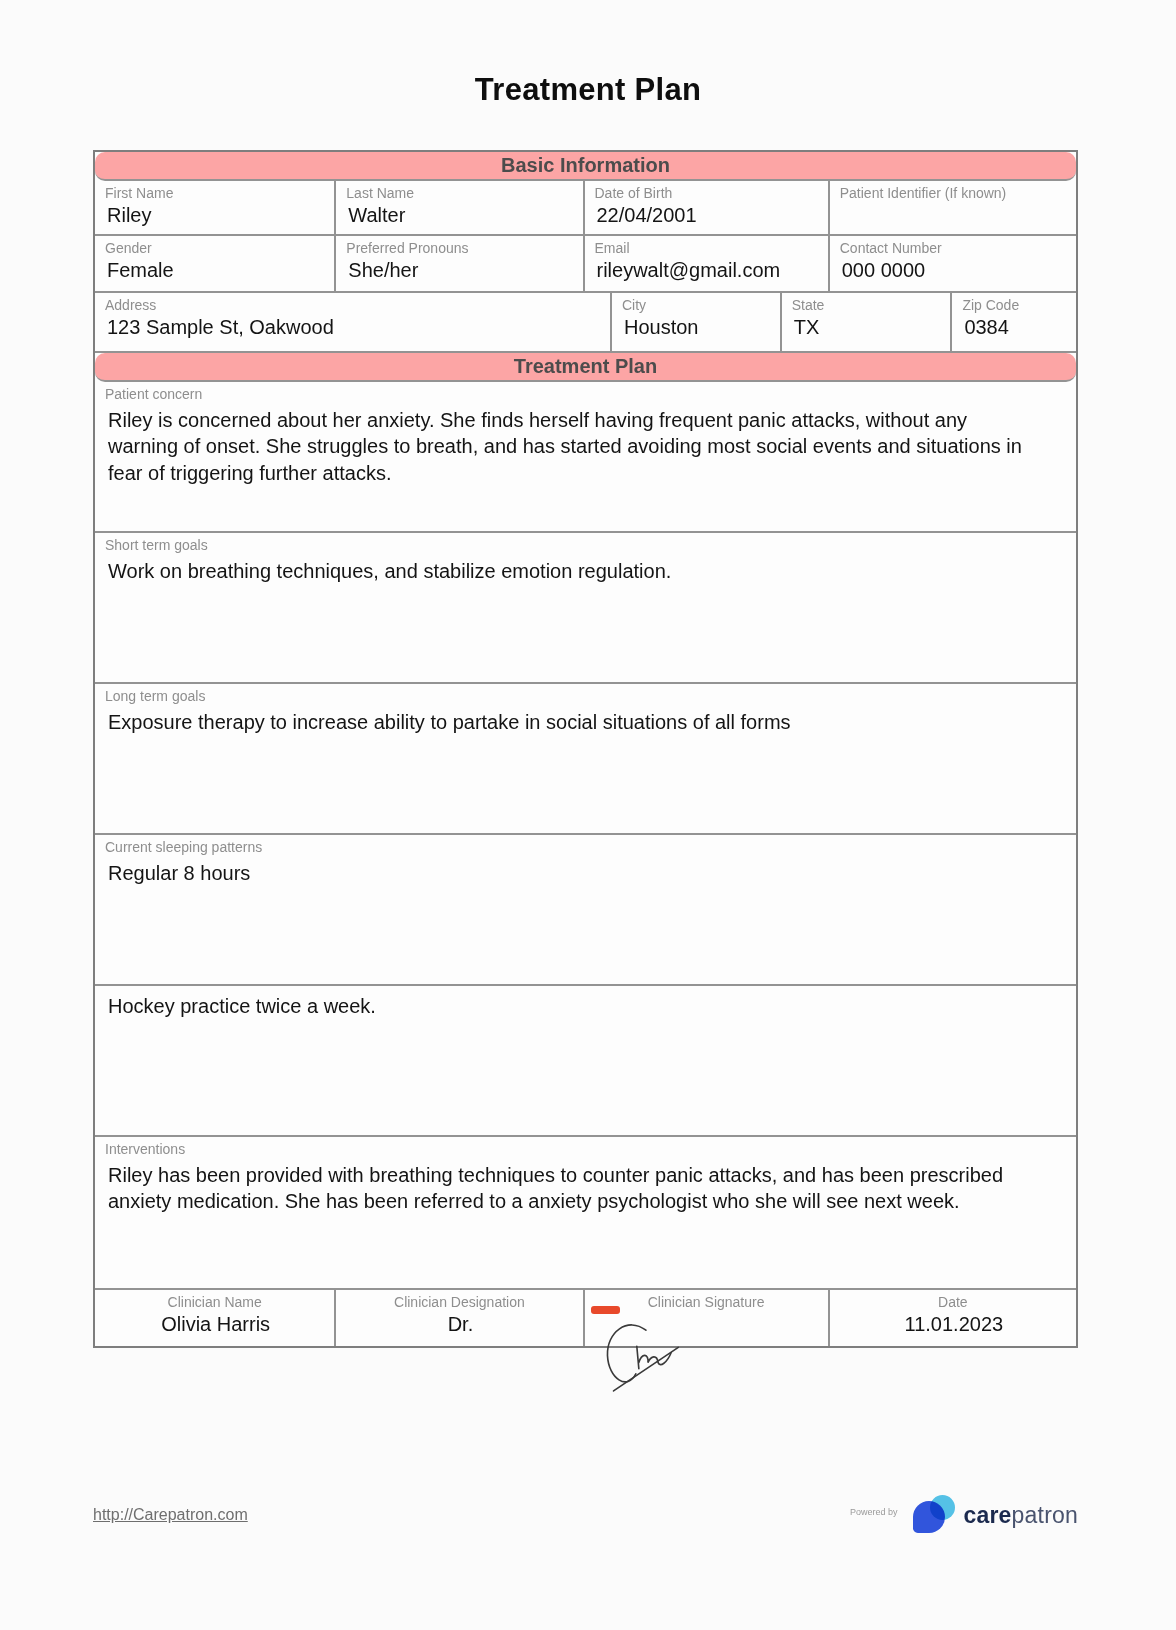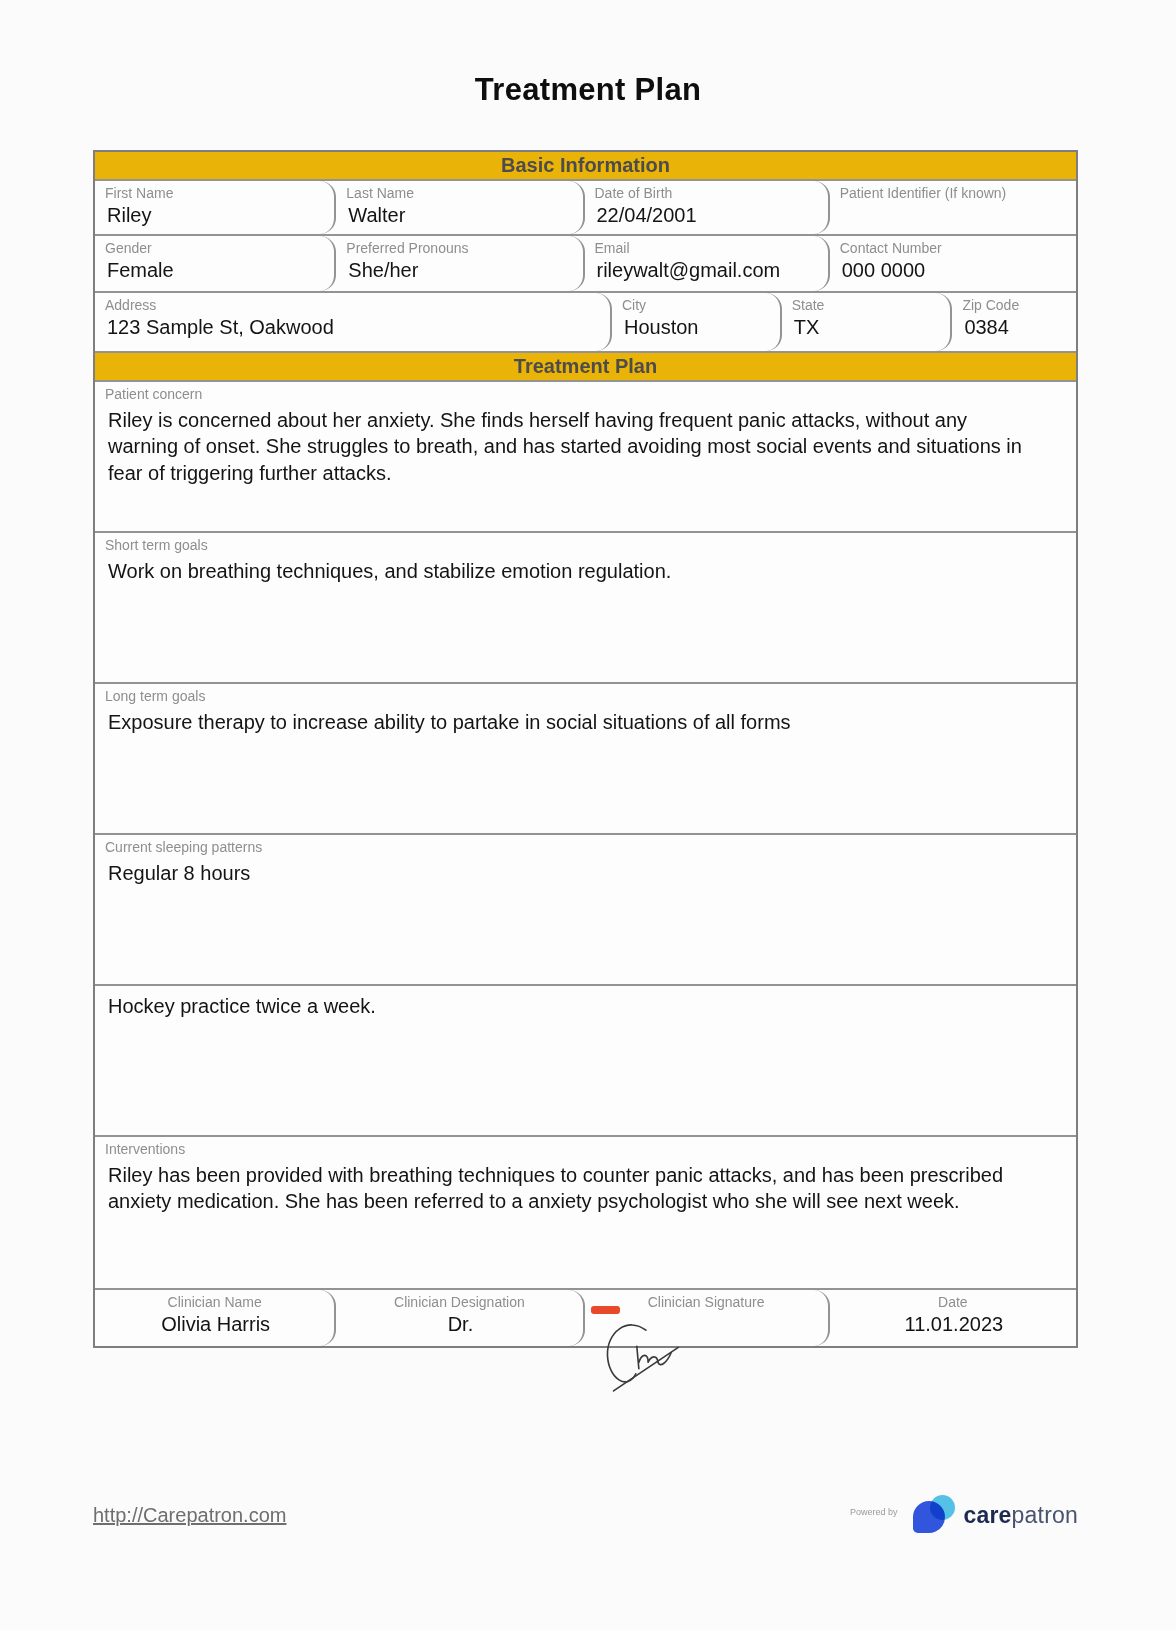--- a/index.html
+++ b/index.html
@@ -18,32 +18,31 @@
   }
   .doc{
     position:absolute;left:93px;top:150px;width:985px;
     border:2px solid #7e7e7e;
     box-sizing:border-box;
     background:#fdfdfd;
   }
   .row{display:flex;border-bottom:2px solid #939393;}
   .row:last-child{border-bottom:none;}
   .sec-head{
-    background:#eab308;
+    background:#fca5a5;
     height:27px;
     align-items:center;justify-content:center;
-    font-size:20px;font-weight:bold;color:#4c4c4c;
+    font-size:20px;font-weight:bold;color:#4c4c4c;border-radius:10px;
   }
   .cell{
     box-sizing:border-box;
     border-right:2px solid #939393;
     padding:4px 10px 4px 10px;
     overflow:visible;
     position:relative;
-    border-radius:16px;
   }
   .cell:last-child{border-right:none;}
   .flabel{font-size:14px;color:#8e8e8e;line-height:1.25;}
   .fvalue{font-size:20px;color:#141414;margin-top:1px;padding-left:2px;}
   .ftext{font-size:20px;color:#141414;margin-top:3px;padding-left:3px;line-height:1.33;max-width:930px;}
   
   .w1{width:24.6%;} .w2{width:25.3%;} .w3{width:25.0%;} .w4{width:25.1%;}
   
   .a1{width:52.7%;} .a2{width:17.3%;} .a3{width:17.4%;} .a4{width:12.6%;}
   .full{width:100%;}
@@ -61,21 +60,21 @@
   .sig-svg{
     position:absolute;left:12px;top:20px;
     width:112px;height:86px;
     overflow:visible;z-index:3;
   }
   .footer{
     position:absolute;left:93px;top:1495px;width:985px;
     display:flex;align-items:center;justify-content:space-between;
   }
   .footer-link{
-    font-size:20px;color:#6e6e6e;text-decoration:underline;cursor:pointer;
+    font-size:16px;color:#6e6e6e;text-decoration:underline;cursor:pointer;
   }
   .brand{display:flex;align-items:center;}
   .powered{font-size:9px;color:#9a9a9a;margin-right:14px;margin-top:-6px;padding-left:24px;}
   .logo-shapes{position:relative;width:46px;height:40px;margin-right:6px;}
   .logo-light{
     position:absolute;right:2px;top:0;width:25px;height:25px;border-radius:50%;
     background:#56c4ea;mix-blend-mode:multiply;
   }
   .logo-dark{
     position:absolute;left:2px;top:6px;width:32px;height:32px;

